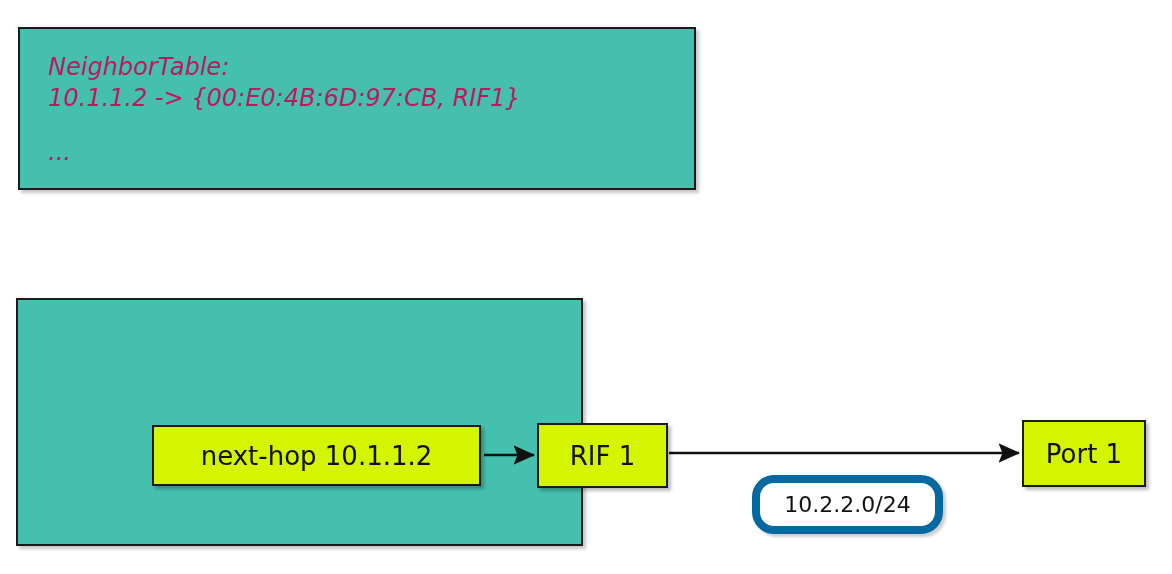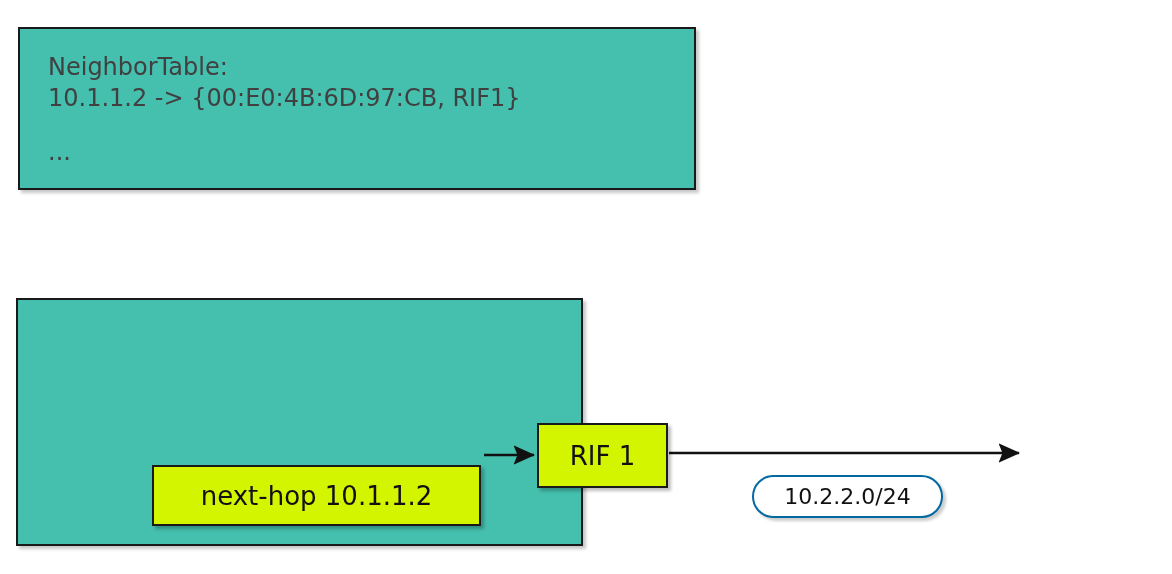--- a/index.html
+++ b/index.html
@@ -36,25 +36,26 @@
   #virtual-router-box {
     left: 16px;
     top: 298px;
     width: 567px;
     height: 248px;
   }
 
   
   .teal-text {
     position: absolute;
-    color: #404040;
+    color: #be185d;
     font-size: 24px;
     line-height: 31px;
     white-space: pre;
     letter-spacing: 0px;
+    font-style: italic;
   }
   #neighbor-table-text {
     left: 48px;
     top: 52px;
   }
   #neighbor-table-ellipsis {
     left: 48px;
     top: 137px;
   }
   #virtual-router-label {
@@ -74,44 +75,43 @@
     justify-content: center;
     color: #111111;
     font-size: 26px;
     white-space: nowrap;
   }
   #next-hop-box {
     left: 152px;
     top: 425px;
     width: 329px;
     height: 61px;
-    margin-top: 40px;
   }
   #rif1-box {
     left: 537px;
     top: 423px;
     width: 131px;
     height: 65px;
   }
   #port1-box {
     left: 1022px;
     top: 420px;
     width: 124px;
     height: 67px;
   }
 
   
   #subnet-pill {
     position: absolute;
     left: 752px;
     top: 475px;
     width: 191px;
-    height: 43px;
+    height: 59px;
     background: #ffffff;
-    border: 2px solid #0369a1;
+    border: 8px solid #0369a1;
     border-radius: 22px;
     box-sizing: border-box;
     box-shadow: 3px 3px 3px rgba(0,0,0,0.2);
     display: flex;
     align-items: center;
     justify-content: center;
     color: #111111;
     font-size: 22px;
     white-space: nowrap;
   }
@@ -149,16 +149,17 @@
 
     <line x1="484" y1="455" x2="534" y2="455" stroke="#111111" stroke-width="2.4" marker-end="url(#arrowhead)"></line>
 
     <line x1="669" y1="453" x2="1019" y2="453" stroke="#111111" stroke-width="2.4" marker-end="url(#arrowhead)"></line>
   </svg>
 
   <div class="yellow-box" id="next-hop-box">next-hop 10.1.1.2</div>
 
   <div class="yellow-box" id="rif1-box">RIF 1</div>
 
+  <div class="yellow-box" id="port1-box">Port 1</div>
 
   <div id="subnet-pill">10.2.2.0/24</div>
 
 </div>
 
 </body></html>

